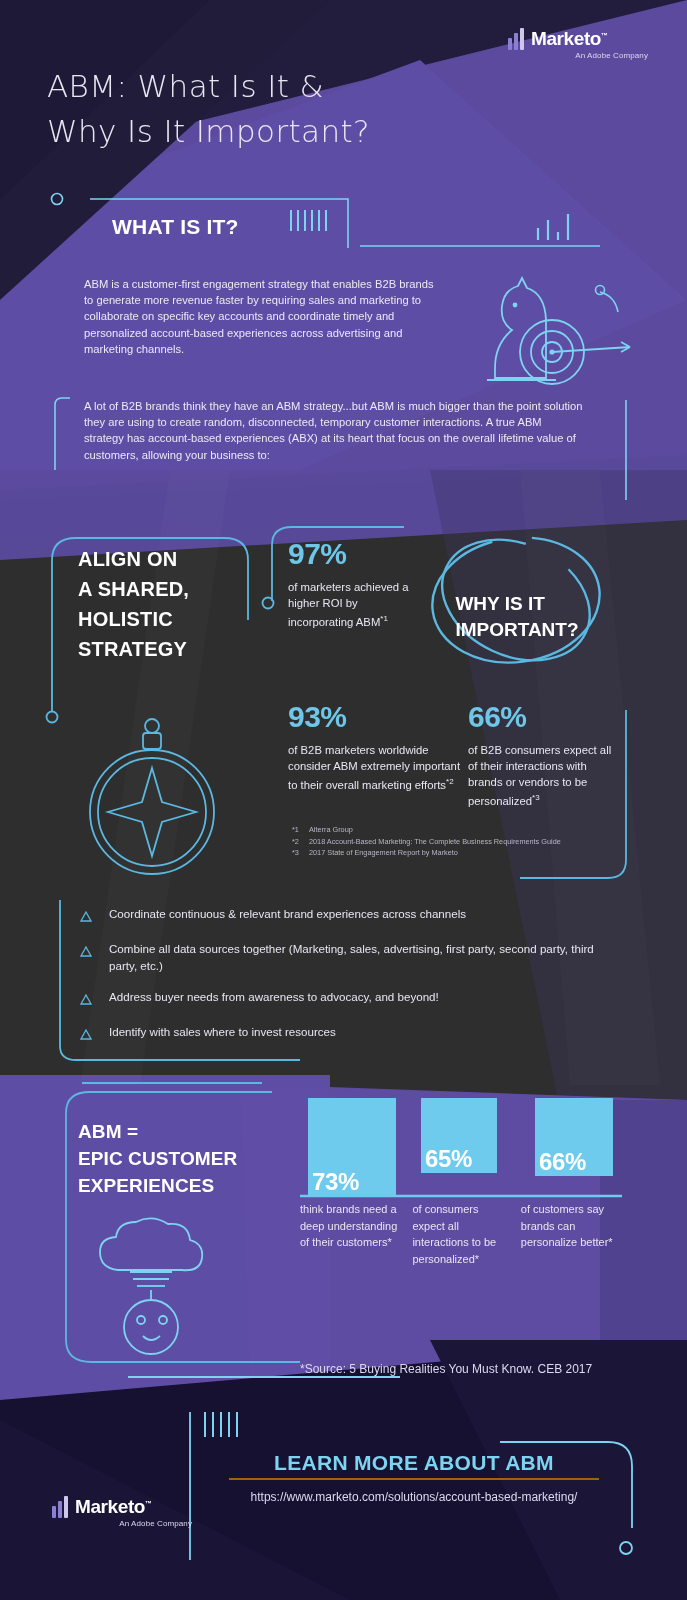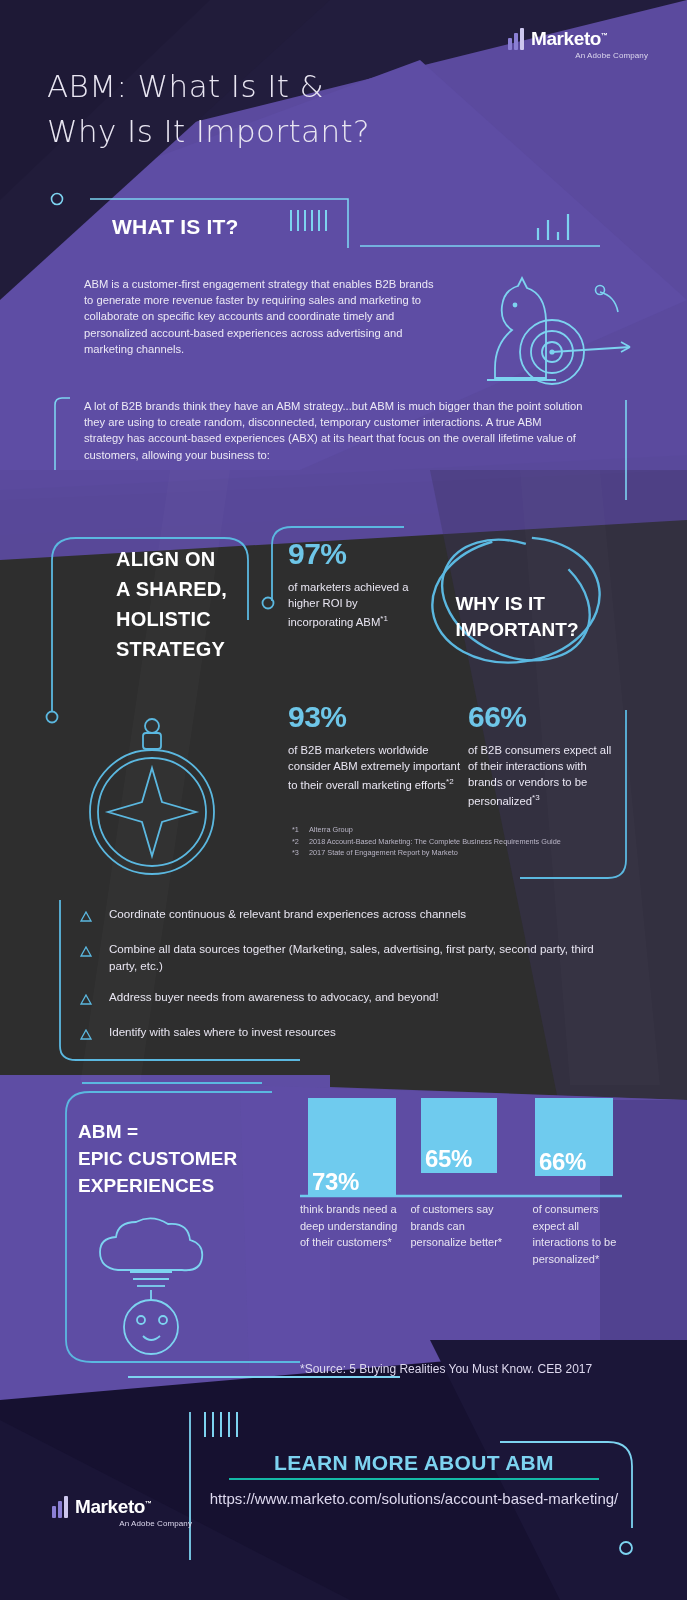--- a/index.html
+++ b/index.html
@@ -43,21 +43,21 @@
   }
 
   
   #sec1-title { position:absolute; left:92px; top:215px; font-size:21px; }
   #sec1-p1 { position:absolute; left:84px; top:276px; width:350px; }
   #sec1-p2 { position:absolute; left:84px; top:398px; width:500px; }
 
   
   #align-box {
     position:absolute; left:78px; top:544px; width:180px;
-    color:#fff; font-size:20px; font-weight:bold; line-height:30px; letter-spacing:.2px;margin-left:38px;
+    color:#fff; font-size:20px; font-weight:bold; line-height:30px; letter-spacing:.2px;
   }
   #why-circle {
     position:absolute; left:432px; top:557px; width:170px; height:120px;
     display:flex; align-items:center; justify-content:center; text-align:left;
     color:#fff; font-size:19px; font-weight:bold; line-height:26px;
   }
   #stat-97 { position:absolute; left:288px; top:537px; width:125px; }
   #stat-93 { position:absolute; left:288px; top:700px; width:175px; }
   #stat-66 { position:absolute; left:468px; top:700px; width:155px; }
   .sup { font-size:8px; vertical-align:super; }
@@ -85,25 +85,25 @@
     color:#ffffff; font-size:24px; font-weight:bold; letter-spacing:-0.4px;
   }
   #captions { position:absolute; left:300px; top:1201px; width:330px; display:flex; }
   .cap { color:#e8e5f1; font-size:11px; line-height:16.5px; }
   #src-line { position:absolute; left:300px; top:1362px; color:#ded9ef; font-size:12px; }
 
   
   #learn-more {
     position:absolute; left:229px; top:1451px; width:370px; text-align:center;
     color:#7dd3f0; font-size:21px; font-weight:bold; letter-spacing:.3px;
-    border-bottom:2px solid #14b8a6; padding-bottom:3px;
+    border-bottom:2px solid #a16207; padding-bottom:3px;
   }
   #learn-url {
     position:absolute; left:199px; top:1490px; width:430px; text-align:center;
-    color:#ded9ef; font-size:15px;
+    color:#ded9ef; font-size:12px;
   }
 </style>
 </head>
 <body>
 
 <div id="stage">
 
   <div class="bg">
     <svg width="687" height="1600" viewBox="0 0 687 1600">
       <rect x="0" y="0" width="687" height="1600" fill="#1f1b35"></rect>
@@ -371,22 +371,22 @@
     </div>
     <div class="bar-col" style="left:235px; width:78px; height:100%;">
       <div class="bar" style="height:78px;">
         <span class="bar-label">66%</span>
       </div>
     </div>
   </div>
 
   <div id="captions">
     <div class="cap" style="width:102px;">think brands need a deep understanding of their customers*</div>
+    <div class="cap" style="width:100px; margin-left:13px;">of consumers expect all interactions to be personalized*</div>
     <div class="cap" style="width:112px; margin-left:11px;">of customers say brands can personalize better*</div>
-    <div class="cap" style="width:100px; margin-left:13px;">of consumers expect all interactions to be personalized*</div>
   </div>
 
   <div id="src-line">*Source: 5 Buying Realities You Must Know. CEB 2017</div>
 
   <div id="learn-more">LEARN MORE ABOUT ABM</div>
   <div id="learn-url">https://www.marketo.com/solutions/account-based-marketing/</div>
 
   <div id="logo-bot">
     <div class="logo-row">
       <span class="logo-bars">

